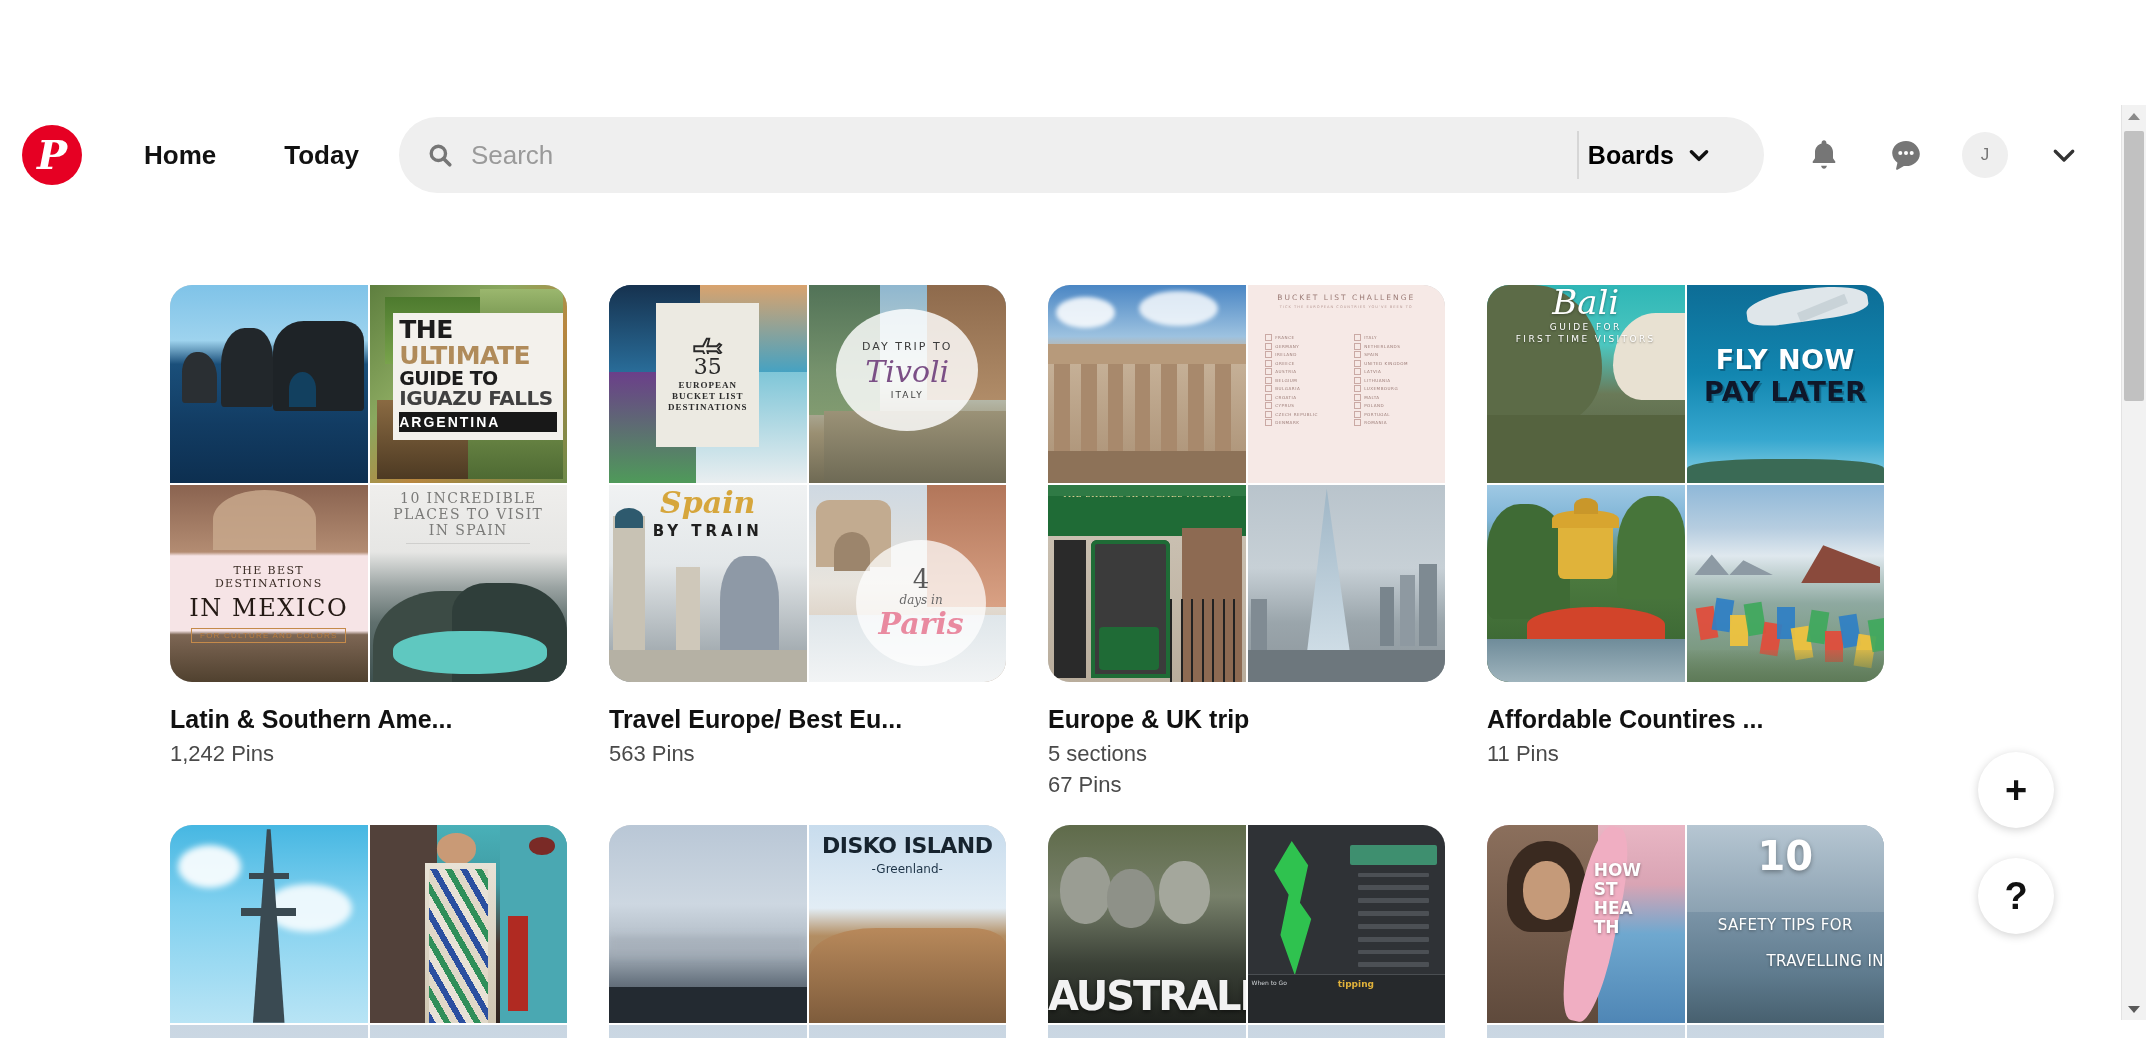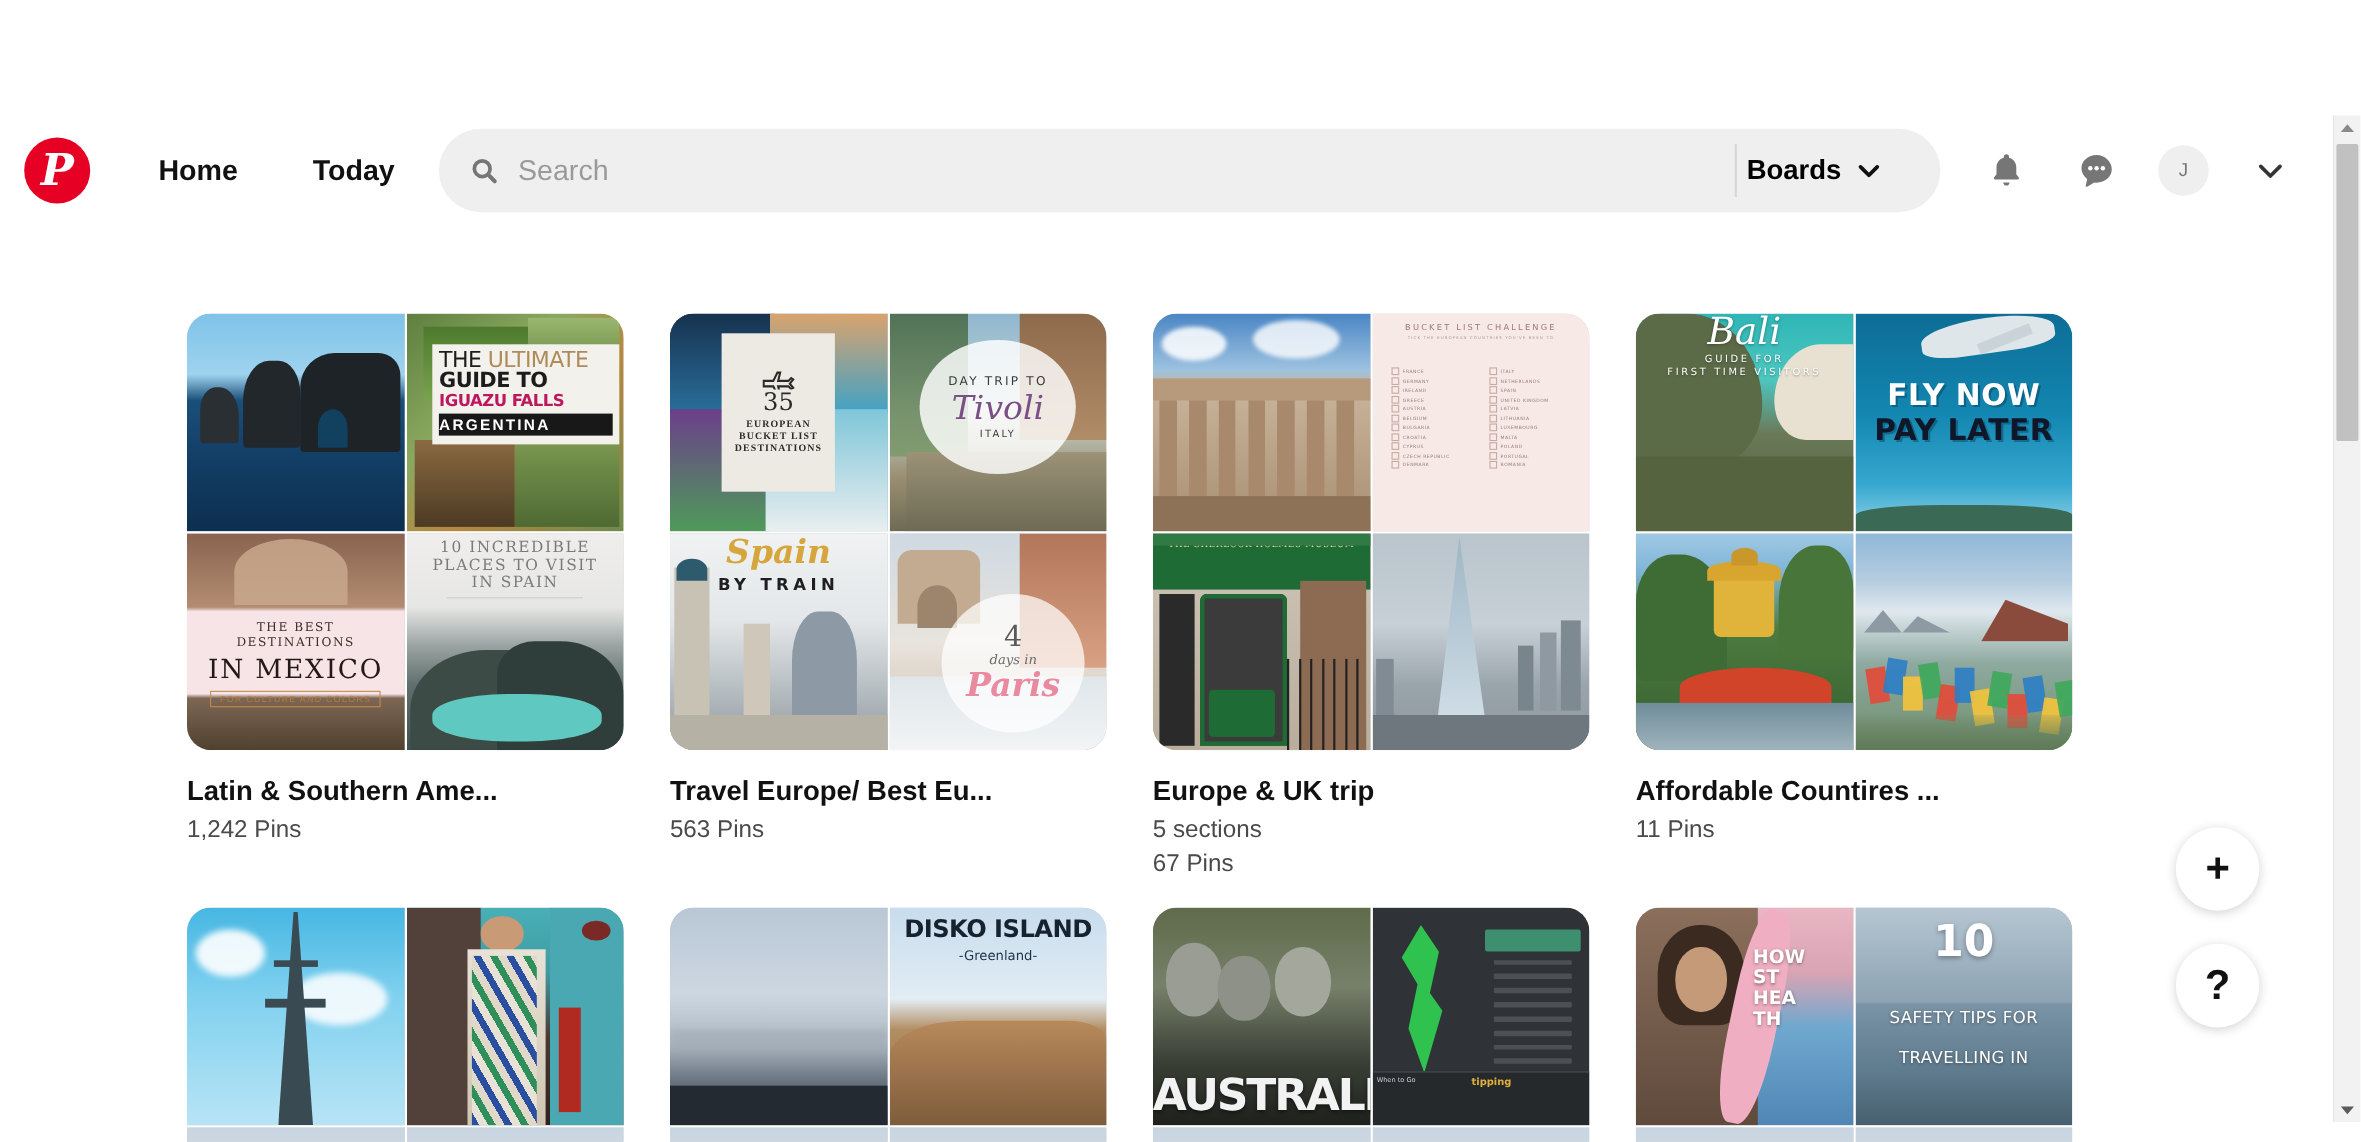--- a/index.html
+++ b/index.html
@@ -119,24 +119,24 @@
       <div style="position:absolute;left:52%;top:18%;width:46%;height:46%;background:#1e2327;border-radius:34% 22% 4% 4%"></div>
       <div style="position:absolute;left:60%;top:44%;width:14%;height:18%;background:#12405f;border-radius:50% 50% 0 0"></div>
           </div>
           <div class="cell">
             <div class="ph" style="background:linear-gradient(135deg,#5e7f3f,#8aa85f 35%,#b9863f 60%,#6d8b4a)"></div>
       <div style="position:absolute;left:8%;top:6%;width:56%;height:34%;background:linear-gradient(#4d7a2e,#79a34c)"></div>
       <div style="position:absolute;right:2%;top:2%;width:42%;height:30%;background:linear-gradient(#9bb76e,#5b7d3a)"></div>
       <div style="position:absolute;left:4%;bottom:2%;width:46%;height:40%;background:linear-gradient(#8a6a42,#4d3a23)"></div>
       <div style="position:absolute;right:2%;bottom:2%;width:48%;height:42%;background:linear-gradient(#7e9a52,#4e6a33)"></div>
       <div style="position:absolute;left:12%;top:14%;right:2%;background:#f3f1ec;padding:4px 6px 8px 6px">
-        <div style="font-family:'DejaVu Sans',sans-serif;font-weight:normal;font-size:20px;line-height:1.04;color:#1c1c1c;letter-spacing:-.5px">
+        <div style="font-family:'DejaVu Sans',sans-serif;font-weight:bold;font-size:25px;line-height:1.04;color:#1c1c1c;letter-spacing:-.5px">
           <span>THE </span><span style="color:#b08b5a">ULTIMATE</span></div>
         <div style="font-family:'DejaVu Sans',sans-serif;font-weight:bold;font-size:19px;line-height:1.04;color:#1c1c1c;letter-spacing:-.5px">GUIDE TO</div>
-        <div style="font-family:'DejaVu Sans',sans-serif;font-weight:bold;font-size:15px;line-height:1.04;color:#be185d;letter-spacing:-.5px">IGUAZU FALLS</div>
+        <div style="font-family:'DejaVu Sans',sans-serif;font-weight:bold;font-size:20px;line-height:1.04;color:#404040;letter-spacing:-.5px">IGUAZU FALLS</div>
         <div style="background:#181818;color:#fff;font-weight:bold;font-size:14px;letter-spacing:2px;text-align:left;margin-top:3px;padding:2px 0">ARGENTINA</div>
       </div>
           </div>
           <div class="cell">
             <div class="ph" style="background:linear-gradient(#8a6350 0%,#b38c72 34%,#f6e4e6 36%,#f6e4e6 74%,#7d6654 76%,#50412f 100%)"></div>
       <div style="position:absolute;left:22%;top:3%;width:52%;height:30%;background:#c8a88c;border-radius:50% 50% 0 0;opacity:.85"></div>
       <div style="position:absolute;left:4%;top:40%;right:4%;text-align:center">
         <div style="font-family:'DejaVu Serif',serif;font-size:11px;letter-spacing:1.4px;color:#3a2c25">THE BEST DESTINATIONS</div>
         <div style="font-family:'DejaVu Serif',serif;font-size:24px;letter-spacing:1.6px;color:#241a15;margin-top:4px">IN MEXICO</div>
         <div style="display:inline-block;margin-top:6px;border:1px solid #c58a4a;color:#b97c3e;font-size:8px;letter-spacing:1.2px;padding:2px 8px">FOR CULTURE AND COLORS</div>
@@ -516,21 +516,21 @@
       <div style="position:absolute;left:10%;top:8%;width:40%;height:46%;background:#3a2a20;border-radius:48% 48% 30% 30%"></div>
       <div style="position:absolute;left:18%;top:18%;width:24%;height:30%;background:#c59a79;border-radius:48%"></div>
       <div style="position:absolute;left:44%;top:0;width:22%;height:100%;background:#f0aec2;border-radius:40%;transform:rotate(12deg)"></div>
       <div style="position:absolute;right:2%;top:18%;width:44%;font-family:'DejaVu Sans',sans-serif;font-weight:bold;font-size:17px;color:#fff;line-height:1.12;text-shadow:0 1px 3px rgba(0,0,0,.4)">HOW<br>ST<br>HEA<br>TH</div>
           </div>
           <div class="cell">
             <div class="ph" style="background:linear-gradient(#9fb4c4 0%,#7e97aa 40%,#5f7b8e 75%,#47606f 100%)"></div>
       <div style="position:absolute;left:0;right:0;top:0;height:44%;background:linear-gradient(#b6c6d2,#8ca2b2)"></div>
       <div style="position:absolute;left:0;right:0;top:4%;text-align:center;font-family:'DejaVu Sans',sans-serif;font-weight:bold;font-size:40px;color:#fff;text-shadow:0 2px 5px rgba(0,0,0,.35)">10</div>
       <div style="position:absolute;left:0;right:0;top:46%;text-align:center;font-family:'DejaVu Sans',sans-serif;font-size:15px;letter-spacing:.4px;color:#fff;text-shadow:0 1px 3px rgba(0,0,0,.4)">SAFETY TIPS FOR</div>
-      <div style="position:absolute;left:0;right:0;top:64%;text-align:center;font-family:'DejaVu Sans',sans-serif;font-size:15px;letter-spacing:.4px;color:#fff;text-shadow:0 1px 3px rgba(0,0,0,.4)">TRAVELLING IN</div>
+      <div style="position:absolute;left:0;right:0;top:64%;text-align:right;font-family:'DejaVu Sans',sans-serif;font-size:15px;letter-spacing:.4px;color:#fff;text-shadow:0 1px 3px rgba(0,0,0,.4)">TRAVELLING IN</div>
           </div>
           <div class="cell">
             <div class="ph" style="background:linear-gradient(#c9d6e2,#dfe7ee)"></div>
           </div>
           <div class="cell">
             <div class="ph" style="background:linear-gradient(#c9d6e2,#dfe7ee)"></div>
           </div>
         </div>
         <div class="board-title"></div>
         <div class="board-meta"></div>

